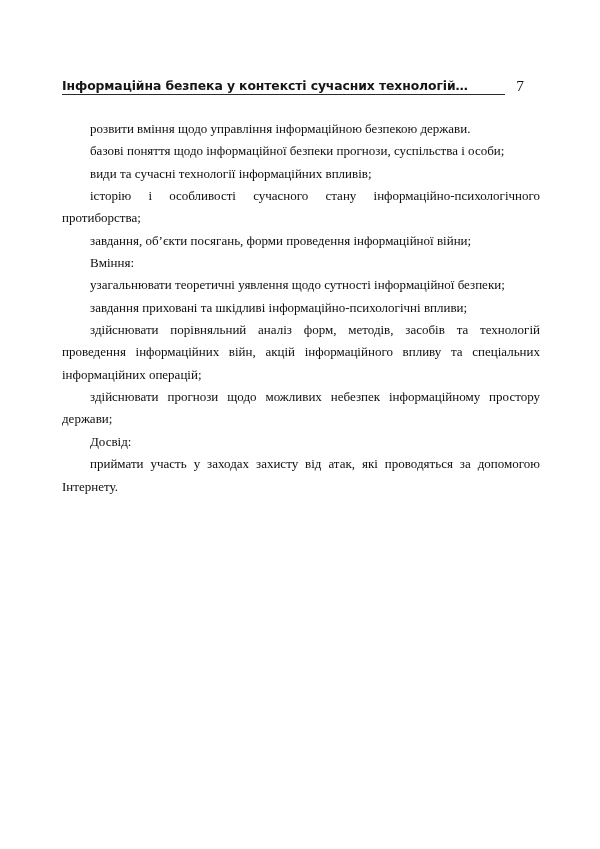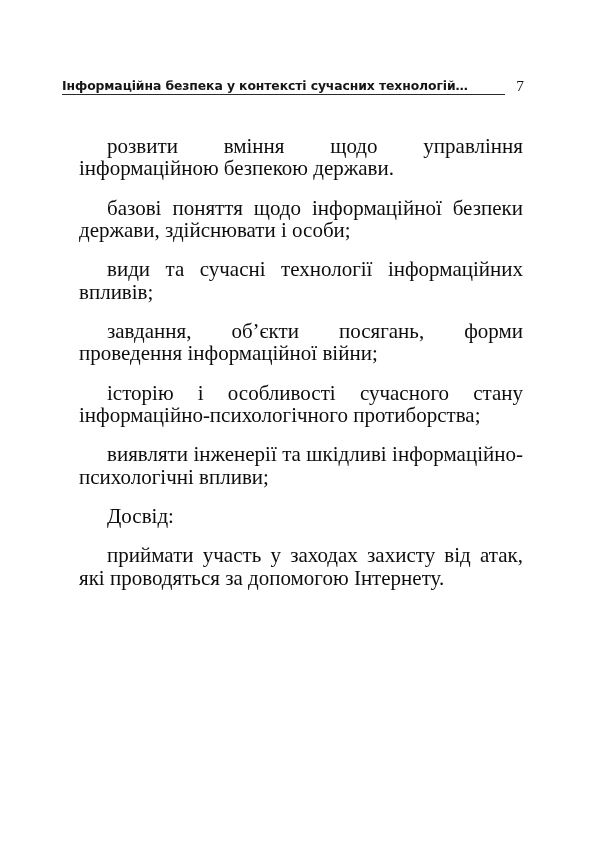--- a/index.html
+++ b/index.html
@@ -64,22 +64,22 @@
   }
 
   
   .body-block {
     position: absolute;
     left: 62px;
     top: 118px;
     width: 478px;
   }
   .para {
-    margin: 17px;
-    font-size: 21px;
+    margin: 0;
+    font-size: 13px;
     line-height: 22.35px;
     text-align: justify;
     text-justify: inter-word;
     text-indent: 28px;
     hyphens: manual;
     color: #0d0d0d;
   }
   
   .para.last-line-natural {
     text-align-last: left;
@@ -91,22 +91,26 @@
 <div class="page">
 
   <div class="running-header">
     <span class="header-title">Інформаційна безпека у контексті сучасних технологій…</span>
     <span class="header-folio">7</span>
   </div>
   <div class="header-rule"></div>
 
   <div class="body-block">
       <p class="para last-line-natural">розвити вміння щодо управління інформаційною безпекою держави.</p>
-      <p class="para last-line-natural">базові поняття щодо інформаційної безпеки держави, здійснювати і особи;</p>
+      <p class="para last-line-natural">базові поняття щодо інформаційної безпеки прогнози, суспільства і особи;</p>
       <p class="para last-line-natural">види та сучасні технології інформаційних впливів;</p>
+      <p class="para last-line-natural">історію і особливості сучасного стану інформаційно-психологічного протиборства;</p>
       <p class="para last-line-natural">завдання, об’єкти посягань, форми проведення інформаційної війни;</p>
-      <p class="para last-line-natural">історію і особливості сучасного стану інформаційно-психологічного протиборства;</p>
-      <p class="para last-line-natural">виявляти інженерії та шкідливі інформаційно-психологічні впливи;</p>
+      <p class="para last-line-natural">Вміння:</p>
+      <p class="para last-line-natural">узагальнювати теоретичні уявлення щодо сутності інформаційної безпеки;</p>
+      <p class="para last-line-natural">завдання приховані та шкідливі інформаційно-психологічні впливи;</p>
+      <p class="para last-line-natural">здійснювати порівняльний аналіз форм, методів, засобів та технологій проведення інформаційних війн, акцій інформаційного впливу та спеціальних інформаційних операцій;</p>
+      <p class="para last-line-natural">здійснювати прогнози щодо можливих небезпек інформаційному простору держави;</p>
       <p class="para last-line-natural">Досвід:</p>
       <p class="para last-line-natural">приймати участь у заходах захисту від атак, які проводяться за допомогою Інтернету.</p>
     </div>
 
 </div>
 
 </body></html>

